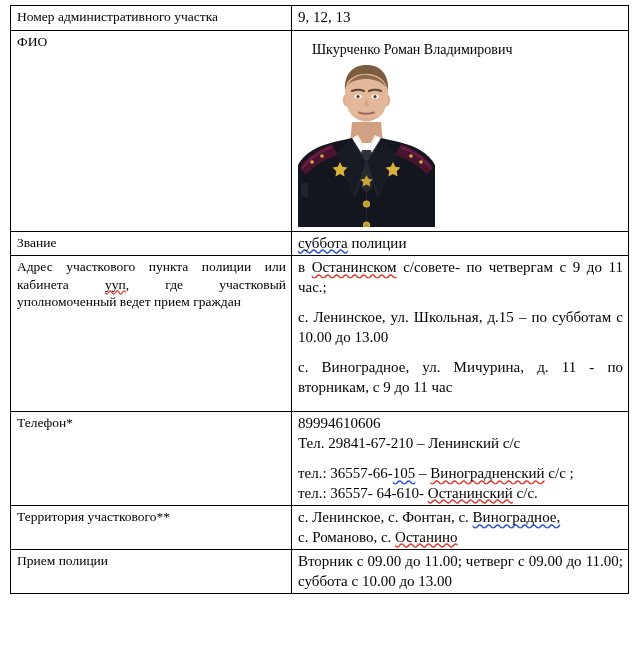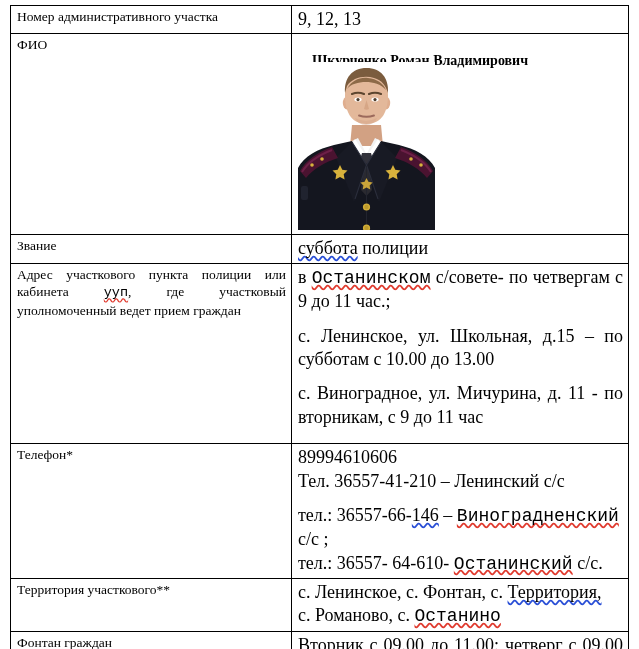--- a/index.html
+++ b/index.html
@@ -33,37 +33,36 @@
     vertical-align: top;
     padding: 2px 5px 2px 6px;
     font-size: 13.5px;
     line-height: 1.30;
   }
   col.c-label { width: 281px; }
   col.c-value { width: 337px; }
 
   .lbl { font-size: 13.5px; }
   .just { text-align: justify; text-align-last: left; }
-  .val { font-size: 18px; }
+  .val { font-size: 15px; }
   .bold-name {
-    font-weight: bold;
+    font-weight: normal;
     font-size: 14px;
     padding-left: 14px;
     display: block;
-    margin-top: 16px;
+    margin-top: 8px;
   }
   .para { margin: 0 0 11px 0; }
   .para:last-child { margin-bottom: 12px; }
   .tight { margin: 0; }
 
   
   .sq-red {
     text-decoration: underline wavy #e03b2f;
     text-decoration-skip-ink: none;
-    font-family: Liberation Mono, monospace;
     -webkit-text-decoration: underline wavy #e03b2f;
   }
   .sq-blue {
     text-decoration: underline wavy #2a4fd6;
     text-decoration-skip-ink: none;
     -webkit-text-decoration: underline wavy #2a4fd6;
   }
 
   
   .photo-cell { height: 196px; position: relative; }
@@ -195,39 +194,39 @@
           <p class="val just para">с. Виноградное, ул. Мичурина, д. 11 - по вторникам, с 9 до 11 час</p>
         </td>
       </tr>
 
       <tr>
         <td>
           <span class="lbl">Телефон*</span>
         </td>
         <td>
           <p class="val tight">89994610606</p>
-          <p class="val para">Тел. 36557-41-210 – Ленинский с/с</p>
-          <p class="val tight"><span>тел.:  36557-66-</span><span class="sq-blue">146</span><span>  –  </span><span class="sq-red">Виноградненский</span><span> с/с ;</span></p>
+          <p class="val para">Тел. 29841-67-210 – Ленинский с/с</p>
+          <p class="val tight"><span>тел.:  36557-66-</span><span class="sq-blue">105</span><span>  –  </span><span class="sq-red">Виноградненский</span><span> с/с ;</span></p>
           <p class="val tight"><span>тел.: 36557- 64-610- </span><span class="sq-red">Останинский</span><span> с/с.</span></p>
         </td>
       </tr>
 
       <tr>
         <td>
           <span class="lbl">Территория участкового**</span>
         </td>
         <td>
-          <p class="val just tight"><span>с. Ленинское, с. Фонтан, с. </span><span class="sq-blue">Территория,</span></p>
+          <p class="val just tight"><span>с. Ленинское, с. Фонтан, с. </span><span class="sq-blue">Виноградное,</span></p>
           <p class="val tight"><span>с. Романово, с. </span><span class="sq-red">Останино</span></p>
         </td>
       </tr>
 
       <tr>
         <td>
-          <span class="lbl">Фонтан граждан</span>
+          <span class="lbl">Прием полиции</span>
         </td>
         <td>
           <p class="val just tight">Вторник с 09.00 до 11.00; четверг с 09.00 до 11.00; суббота с 10.00 до 13.00</p>
         </td>
       </tr>
 
     </tbody>
   </table>
 
 </div>

